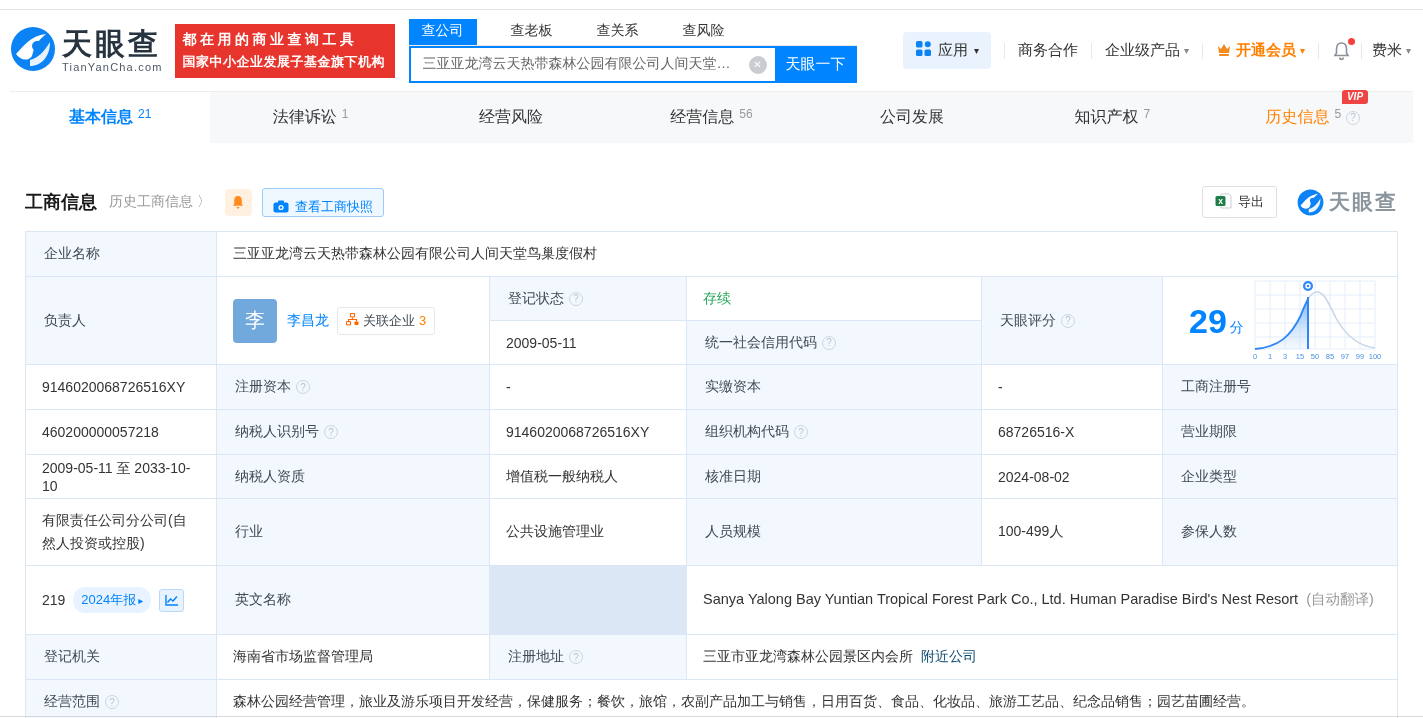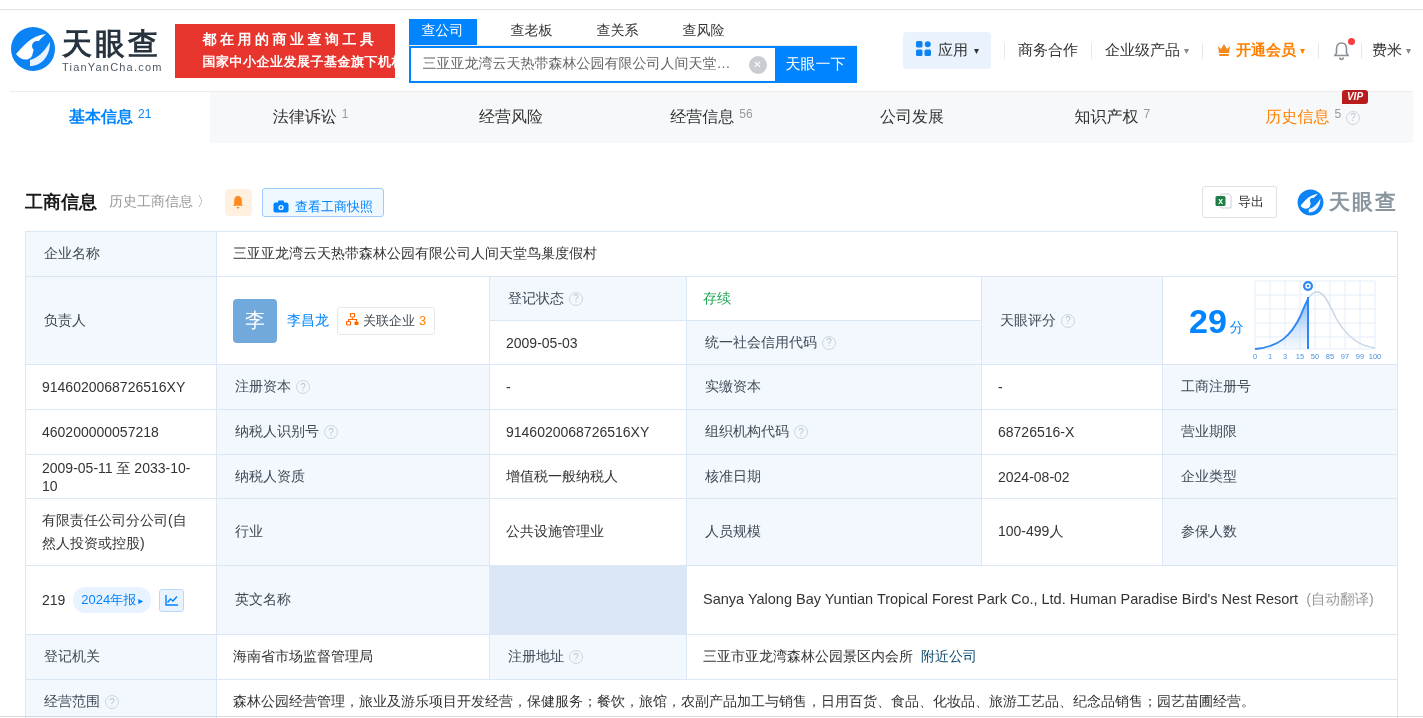--- a/index.html
+++ b/index.html
@@ -7,21 +7,21 @@
   .page { width:1423px; height:718px; position:relative; overflow:hidden; background:#fff; }
 
   
   .top-gap { height:9px; }
   .top-line { height:1px; background:#e3e3e3; }
   header { height:81px; display:flex; align-items:center; padding:0 12px 0 10px; background:#fff; }
   .logo { display:flex; align-items:center; cursor:pointer; }
   .logo-txt { margin-left:6px; display:flex; flex-direction:column; }
   .logo-name { font-size:30px; font-weight:bold; color:#273440; letter-spacing:3px; line-height:30px; }
   .logo-domain { font-size:11px; color:#4d5a66; letter-spacing:1.2px; margin-top:2px; }
-  .promo { margin-left:12px; width:220px; height:54px; background:#e7342c; color:#fff; display:flex; flex-direction:column; justify-content:center; padding:0 28px; }
+  .promo { margin-left:12px; width:220px; height:54px; background:#e7342c; color:#fff; display:flex; flex-direction:column; justify-content:center; padding:0 8px; }
   .promo-l1 { font-size:14px; font-weight:bold; letter-spacing:3.5px; white-space:nowrap; }
   .promo-l2 { font-size:13px; font-weight:bold; letter-spacing:0.5px; margin-top:4px; white-space:nowrap; }
   .search-area { margin-left:14px; width:448px; }
   .search-tabs { display:flex; align-items:flex-end; gap:24px; border-bottom:1px solid #ececec; padding-bottom:0; height:27px; }
   .stab { font-size:14px; color:#333; padding:3px 10px 5px; cursor:pointer; }
   .stab.active { background:#0084ff; color:#fff; padding:3px 13px 5px; }
   .search-row { display:flex; margin-top:0; position:relative; }
   .search-input { width:366px; height:37px; border:2px solid #0084ff; border-right:none; padding:0 34px 0 12px; font-size:14px; color:#666; outline:none; overflow:hidden; text-overflow:ellipsis; white-space:nowrap; font-family:inherit; }
   .clear-btn { position:absolute; left:340px; top:10px; width:18px; height:18px; border-radius:50%; background:#c9cdd2; color:#fff; font-size:10px; display:flex; align-items:center; justify-content:center; cursor:pointer; }
   .search-btn { width:82px; height:37px; background:#0084ff; color:#fff; border:none; font-size:15px; cursor:pointer; font-family:inherit; }
@@ -37,21 +37,21 @@
 
   
   .navbar { margin:0 10px; height:52px; background:#f7f8fa; border-top:1px solid #ededed; display:flex; }
   .ntab { flex:1; display:flex; align-items:center; justify-content:center; cursor:pointer; font-size:16px; color:#333; position:relative; }
   .ntab .cnt { font-size:12px; color:#999; margin-left:5px; position:relative; top:-4px; }
   .ntab.active { background:#fff; }
   .ntab.active .lbl { color:#0084ff; font-weight:bold; }
   .ntab.active .cnt { color:#0084ff; }
   .ntab.orange .lbl { color:#ff8000; }
   .lblwrap { position:relative; display:flex; align-items:center; }
-  .vip-badge { position:absolute; top:-17px; right:-8px; background:#b91c1c; color:#fff; font-size:10px; font-style:italic; font-weight:bold; padding:1px 5px 2px; border-radius:3px 3px 3px 0; }
+  .vip-badge { position:absolute; top:-17px; right:-8px; background:#ef4444; color:#fff; font-size:10px; font-style:italic; font-weight:bold; padding:1px 5px 2px; border-radius:3px 3px 3px 0; }
   .help { display:inline-flex; width:14px; height:14px; border:1px solid #ccd6e0; border-radius:50%; color:#b9c4ce; font-size:10px; align-items:center; justify-content:center; margin-left:5px; flex:none; cursor:pointer; }
 
   
   .content { padding:0 25px; }
   .sec-head { margin-top:43px; display:flex; align-items:center; }
   .sec-title { font-size:18px; font-weight:bold; color:#1a1a1a; }
   .sec-hist { font-size:14px; color:#999; margin-left:12px; cursor:pointer; }
   .bell-badge { margin-left:14px; width:27px; height:27px; background:#fff0df; border-radius:4px; display:flex; align-items:center; justify-content:center; cursor:pointer; }
   .snap-btn { margin-left:10px; height:29px; display:flex; align-items:flex-end; gap:6px; border:1px solid #9ecbfa; background:#f0f8ff; border-radius:3px; color:#0084ff; font-size:13px; padding:0 10px; cursor:pointer; font-family:inherit; }
   .sec-right { margin-left:auto; display:flex; align-items:center; }
@@ -326,21 +326,21 @@
               <text x="49" y="82">15</text>
               <text x="64" y="82">50</text>
               <text x="79" y="82">85</text>
               <text x="94" y="82">97</text>
               <text x="109" y="82">99</text>
               <text x="124" y="82">100</text>
             </g>
           </svg>
         </span>
       </div>
-      <div class="cell">2009-05-03</div>
+      <div class="cell">2009-05-11</div>
 
       <div class="cell lab">
         <span>统一社会信用代码</span>
         <span class="help">?</span>
       </div>
       <div class="cell">9146020068726516XY</div>
       <div class="cell lab">
         <span>注册资本</span>
         <span class="help">?</span>
       </div>

